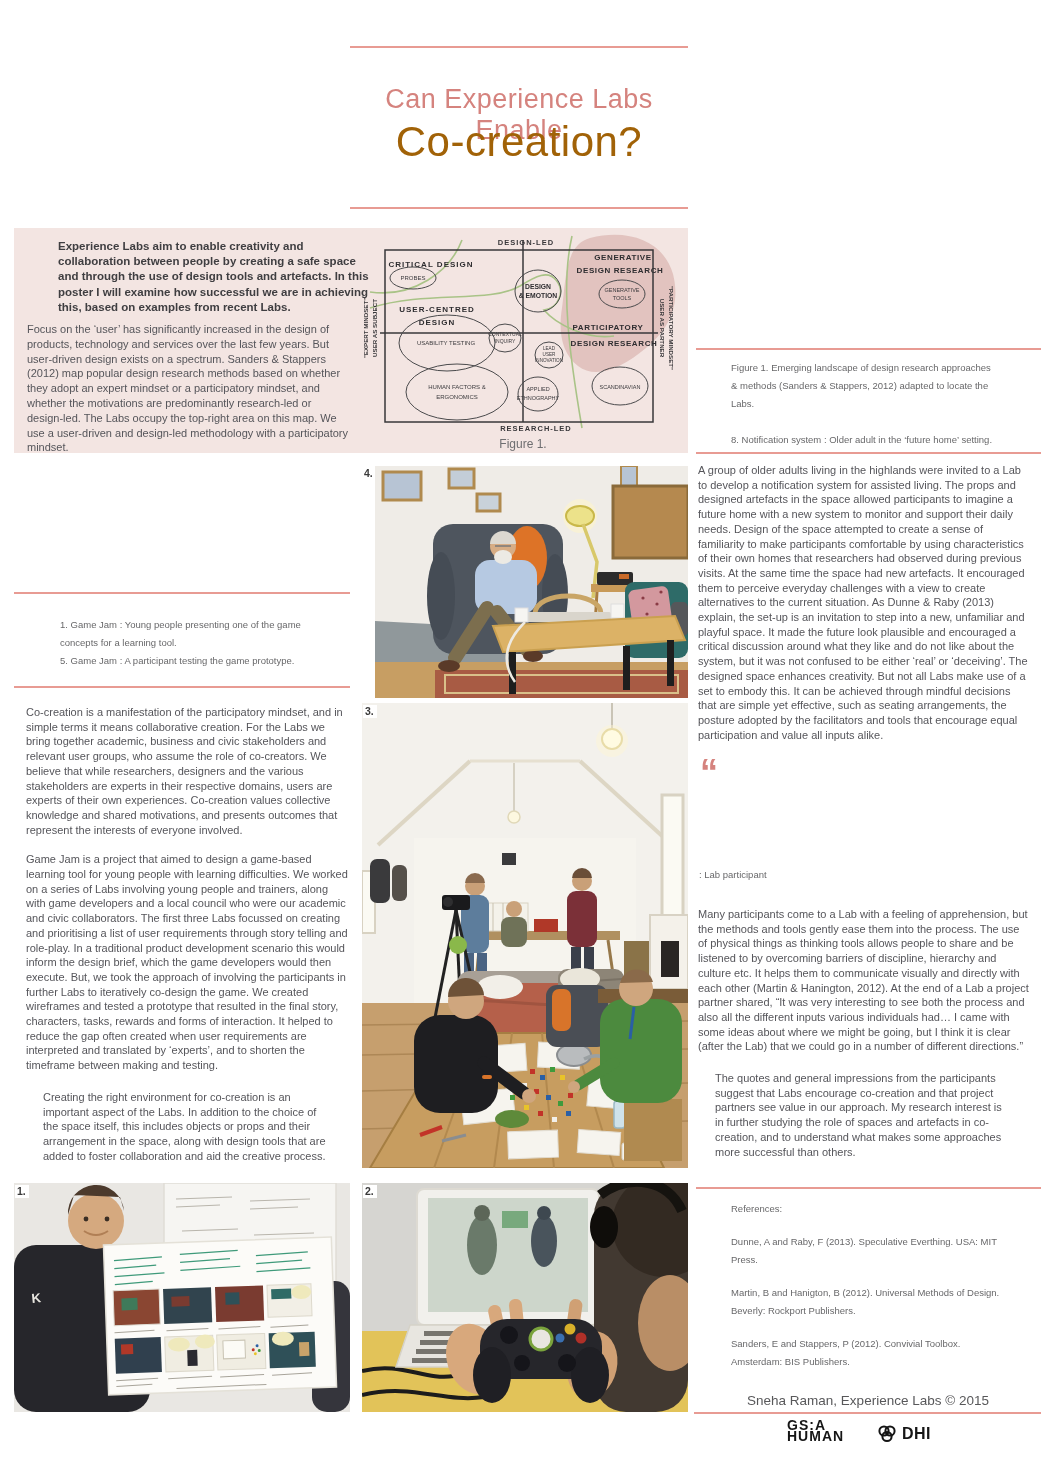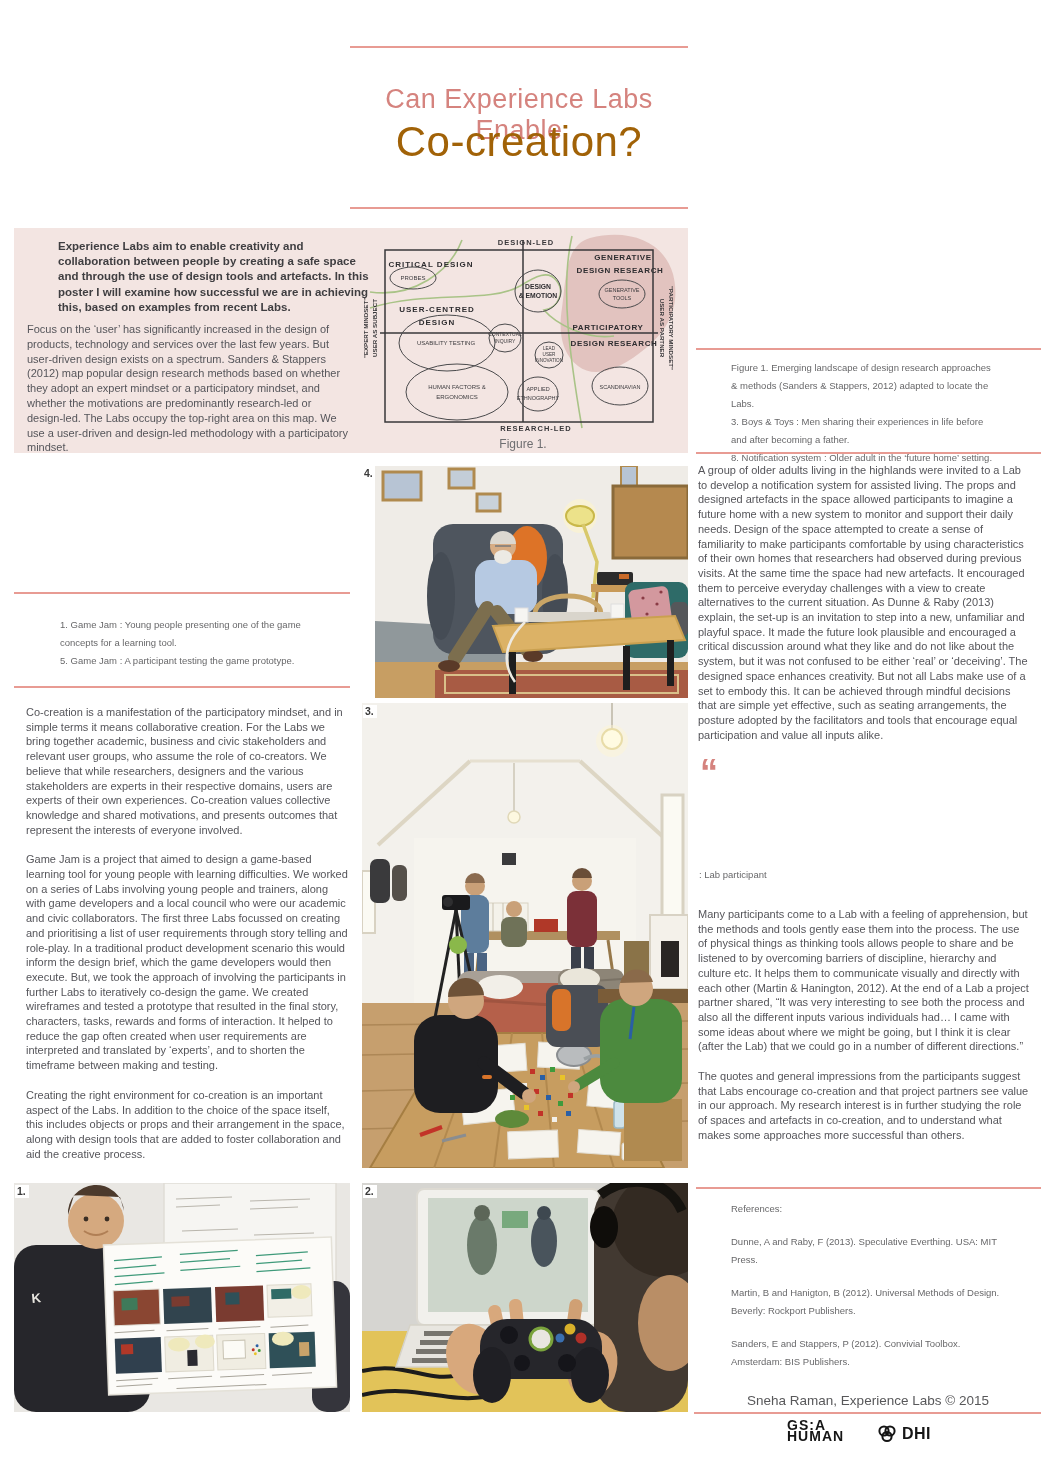--- a/index.html
+++ b/index.html
@@ -27,21 +27,21 @@
         font-size:13.5px;color:#58585a;}
   .photo{position:absolute;}
   .photo svg{display:block;}
   .photo-label{position:absolute;left:1px;top:2px;background:#ffffff;
         padding:0 3px 1px 2px;font-size:10.5px;font-weight:bold;color:#3a3a3a;z-index:3;}
   .logo-gsa{position:absolute;left:787px;top:1420px;font-weight:bold;color:#151515;
         font-size:14px;line-height:11px;letter-spacing:1px;}
   .logo-dhi{position:absolute;left:876px;top:1423px;display:flex;align-items:center;gap:4px;}
   .logo-dhi-text{font-weight:bold;color:#151515;font-size:16px;letter-spacing:0.5px;}
   .para-gap{margin:0 0 15px 0;}
-  p{margin:0;}
+  p{margin:17px;}
 </style>
 </head>
 <body>
 
 <div class="page">
 
   <div class="rule" style="left:350px;top:46px;width:338px;"></div>
   <div class="title-small">Can Experience Labs Enable</div>
   <div class="title-big">Co-creation?</div>
   <div class="rule" style="left:350px;top:207px;width:338px;"></div>
@@ -114,21 +114,21 @@
       <text x="264" y="64" font-size="5.5">GENERATIVE</text>
       <text x="264" y="72" font-size="5.5">TOOLS</text>
       <text x="262" y="161" font-size="5.5">SCANDINAVIAN</text>
     </g>
   </svg>
   <div class="fig-caption">Figure 1.</div>
 
   <div class="rule" style="left:696px;top:348px;width:345px;"></div>
   <div class="caption-text" style="position:absolute;left:731px;top:359px;width:268px;">
     <span>Figure 1. Emerging landscape of design research approaches &amp; methods (Sanders &amp; Stappers, 2012) adapted to locate the Labs.</span><br>
-    <span>3. Boys &amp; Toys : Men sharing their experiences in life before and after becoming a father.</span><br>
+    <br>
     <span>8. Notification system : Older adult in the ‘future home’ setting.</span>
   </div>
   <div class="rule" style="left:696px;top:452px;width:345px;"></div>
 
   <div class="body-text" style="position:absolute;left:698px;top:463px;width:330px;">A group of older adults living in the highlands were invited to a Lab to develop a notification system for assisted living. The props and designed artefacts in the space allowed participants to imagine a future home with a new system to monitor and support their daily needs. Design of the space attempted to create a sense of familiarity to make participants comfortable by using characteristics of their own homes that researchers had observed during previous visits. At the same time the space had new artefacts. It encouraged them to perceive everyday challenges with a view to create alternatives to the current situation. As Dunne &amp; Raby (2013) explain, the set-up is an invitation to step into a new, unfamiliar and playful space. It made the future look plausible and encouraged a critical discussion around what they like and do not like about the system, but it was not confused to be either ‘real’ or ‘deceiving’. The designed space enhances creativity. But not all Labs make use of a set to embody this. It can be achieved through mindful decisions that are simple yet effective, such as seating arrangements, the posture adopted by the facilitators and tools that encourage equal participation and value all inputs alike.</div>
 
   <div class="quote-mark">“</div>
   <div class="quote-attr">: Lab participant</div>
 
   <div style="position:absolute;left:698px;top:907px;width:332px;">

